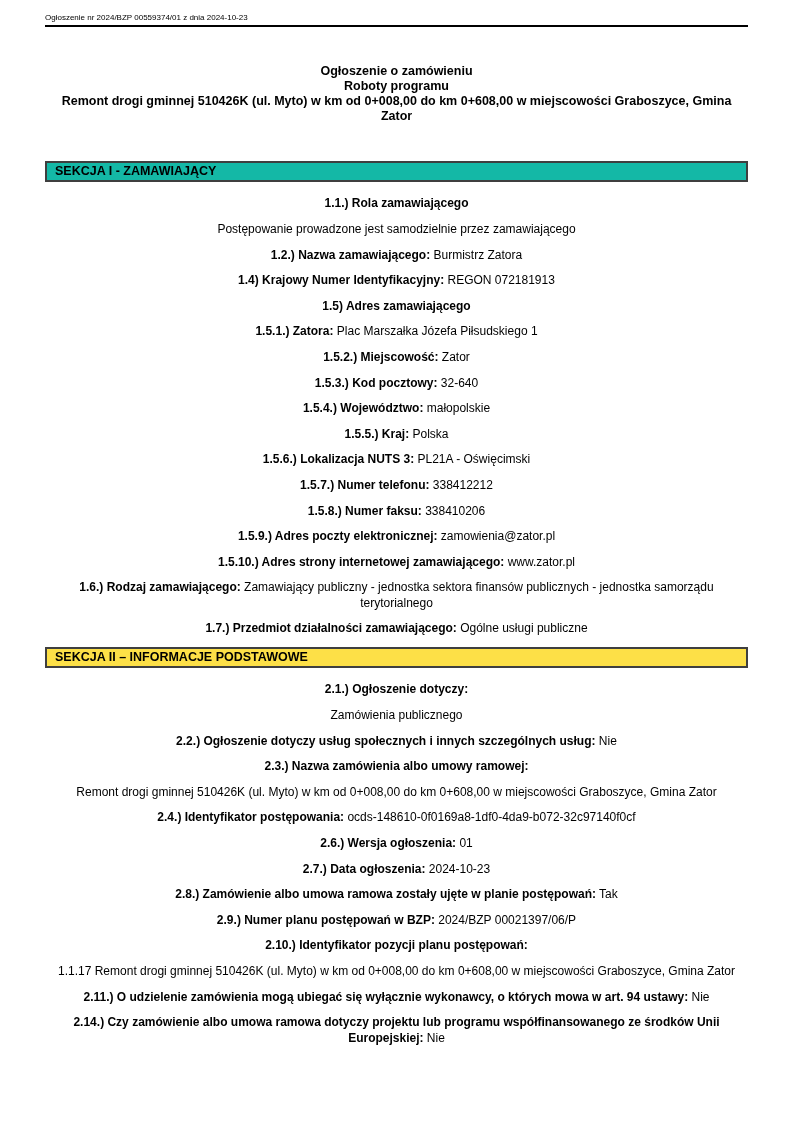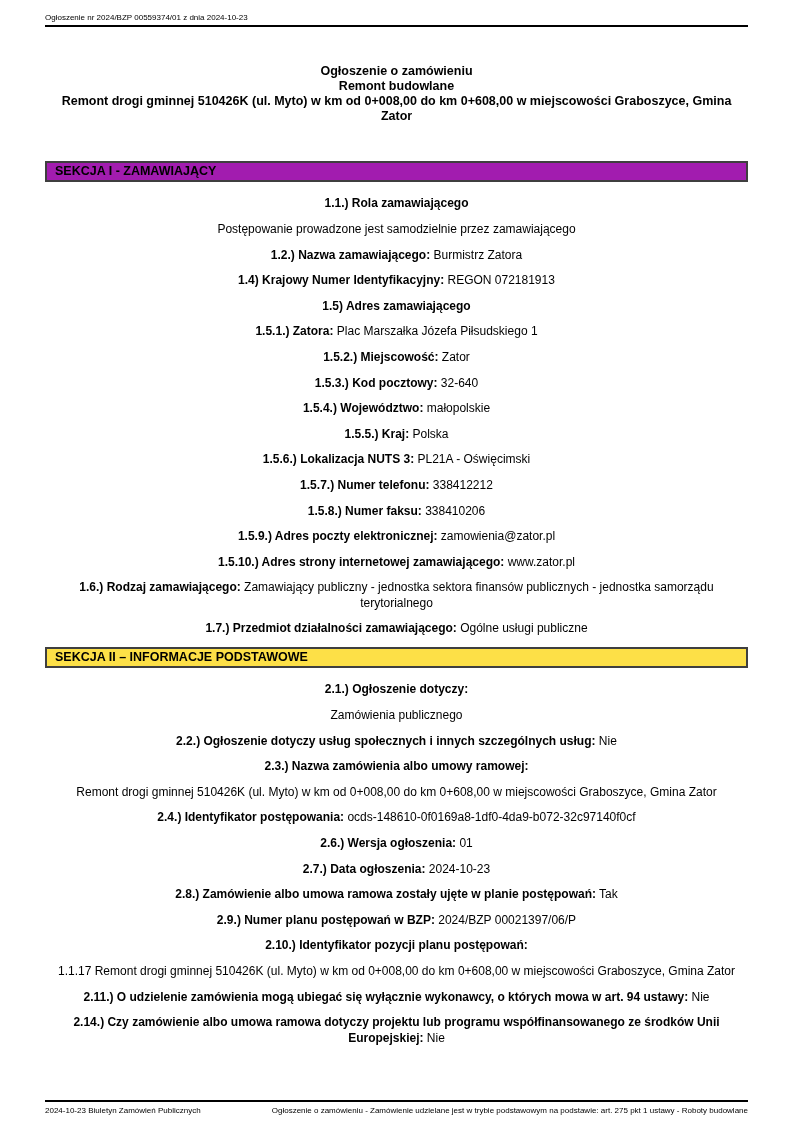--- a/index.html
+++ b/index.html
@@ -76,26 +76,26 @@
 </head>
 <body>
 
 <div class="page">
 
   <div class="top-note">Ogłoszenie nr 2024/BZP 00559374/01 z dnia 2024-10-23</div>
   <hr class="top-rule">
 
   <div class="doc-title">
     <div>Ogłoszenie o zamówieniu</div>
-    <div>Remont budowlane</div>
+    <div>Roboty programu</div>
     <div>Remont drogi gminnej 510426K (ul. Myto) w km od 0+008,00 do km 0+608,00 w miejscowości Graboszyce, Gmina Zator</div>
   </div>
 
   <div id="sections">
-      <div class="section-heading" style="background: #a21caf; border-color: rgb(63, 63, 63);">SEKCJA I - ZAMAWIAJĄCY</div>
+      <div class="section-heading" style="background: #14b8a6; border-color: rgb(63, 63, 63);">SEKCJA I - ZAMAWIAJĄCY</div>
       <div class="section-body">
         <p><span class="field-label">1.1.) Rola zamawiającego</span></p>
         <p>Postępowanie prowadzone jest samodzielnie przez zamawiającego</p>
         <p><span class="field-label">1.2.) Nazwa zamawiającego:</span><span class="field-value"> Burmistrz Zatora</span></p>
         <p><span class="field-label">1.4) Krajowy Numer Identyfikacyjny:</span><span class="field-value"> REGON 072181913</span></p>
         <p><span class="field-label">1.5) Adres zamawiającego</span></p>
         <p><span class="field-label">1.5.1.) Zatora:</span><span class="field-value"> Plac Marszałka Józefa Piłsudskiego 1</span></p>
         <p><span class="field-label">1.5.2.) Miejscowość:</span><span class="field-value"> Zator</span></p>
         <p><span class="field-label">1.5.3.) Kod pocztowy:</span><span class="field-value"> 32-640</span></p>
         <p><span class="field-label">1.5.4.) Województwo:</span><span class="field-value"> małopolskie</span></p>
@@ -120,21 +120,14 @@
         <p><span class="field-label">2.7.) Data ogłoszenia:</span><span class="field-value"> 2024-10-23</span></p>
         <p><span class="field-label">2.8.) Zamówienie albo umowa ramowa zostały ujęte w planie postępowań:</span><span class="field-value"> Tak</span></p>
         <p><span class="field-label">2.9.) Numer planu postępowań w BZP:</span><span class="field-value"> 2024/BZP 00021397/06/P</span></p>
         <p><span class="field-label">2.10.) Identyfikator pozycji planu postępowań:</span></p>
         <p>1.1.17 Remont drogi gminnej 510426K (ul. Myto) w km od 0+008,00 do km 0+608,00 w miejscowości Graboszyce, Gmina Zator</p>
         <p><span class="field-label">2.11.) O udzielenie zamówienia mogą ubiegać się wyłącznie wykonawcy, o których mowa w art. 94 ustawy:</span><span class="field-value"> Nie</span></p>
         <p><span class="field-label">2.14.) Czy zamówienie albo umowa ramowa dotyczy projektu lub programu współfinansowanego ze środków Unii Europejskiej:</span><span class="field-value"> Nie</span></p>
       </div>
     </div>
 
-  <div class="footer">
-    <hr class="footer-rule">
-    <div class="footer-row">
-      <span>2024-10-23 Biuletyn Zamówień Publicznych</span>
-      <span>Ogłoszenie o zamówieniu - Zamówienie udzielane jest w trybie podstawowym na podstawie: art. 275 pkt 1 ustawy - Roboty budowlane</span>
-    </div>
-  </div>
 
 </div>
 
 </body></html>

